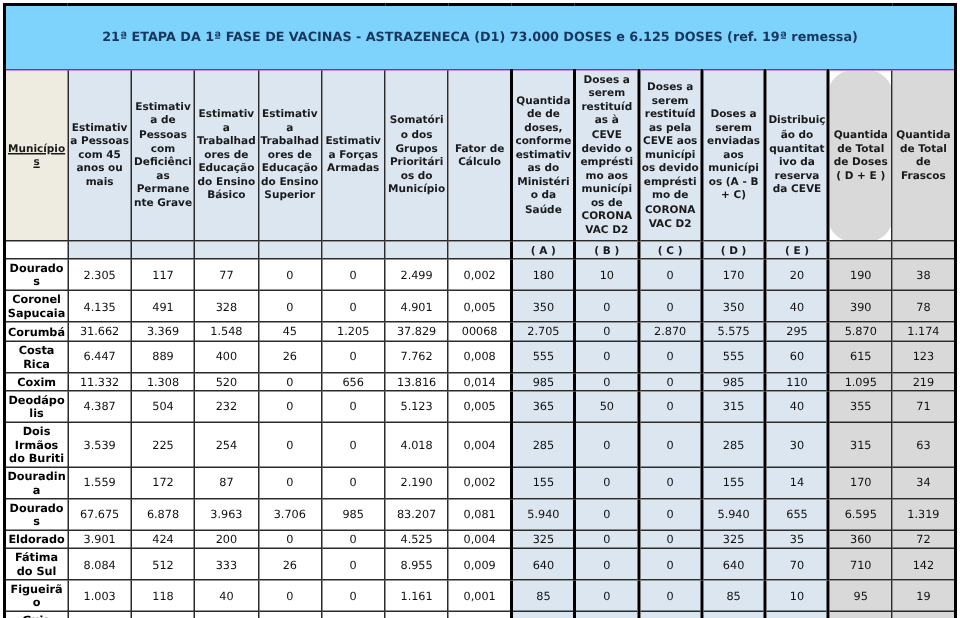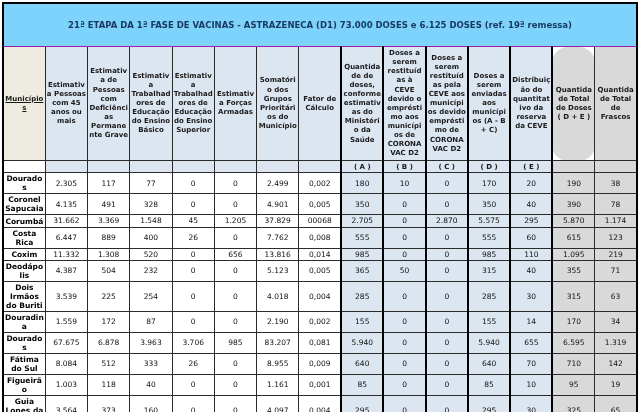--- a/index.html
+++ b/index.html
@@ -211,20 +211,37 @@
           <td class="num white">0,081</td>
           <td class="num blue hb">5.940</td>
           <td class="num blue hb">0</td>
           <td class="num blue hb">0</td>
           <td class="num blue hb">5.940</td>
           <td class="num blue hb hbr">655</td>
           <td class="num gray">6.595</td>
           <td class="num gray">1.319</td>
         </tr>
         <tr>
+          <td class="muni white">Eldorado</td>
+          <td class="num white">3.901</td>
+          <td class="num white">424</td>
+          <td class="num white">200</td>
+          <td class="num white">0</td>
+          <td class="num white">0</td>
+          <td class="num white">4.525</td>
+          <td class="num white">0,004</td>
+          <td class="num blue hb">325</td>
+          <td class="num blue hb">0</td>
+          <td class="num blue hb">0</td>
+          <td class="num blue hb">325</td>
+          <td class="num blue hb hbr">35</td>
+          <td class="num gray">360</td>
+          <td class="num gray">72</td>
+        </tr>
+        <tr>
           <td class="muni white">Fátima do Sul</td>
           <td class="num white">8.084</td>
           <td class="num white">512</td>
           <td class="num white">333</td>
           <td class="num white">26</td>
           <td class="num white">0</td>
           <td class="num white">8.955</td>
           <td class="num white">0,009</td>
           <td class="num blue hb">640</td>
           <td class="num blue hb">0</td>

